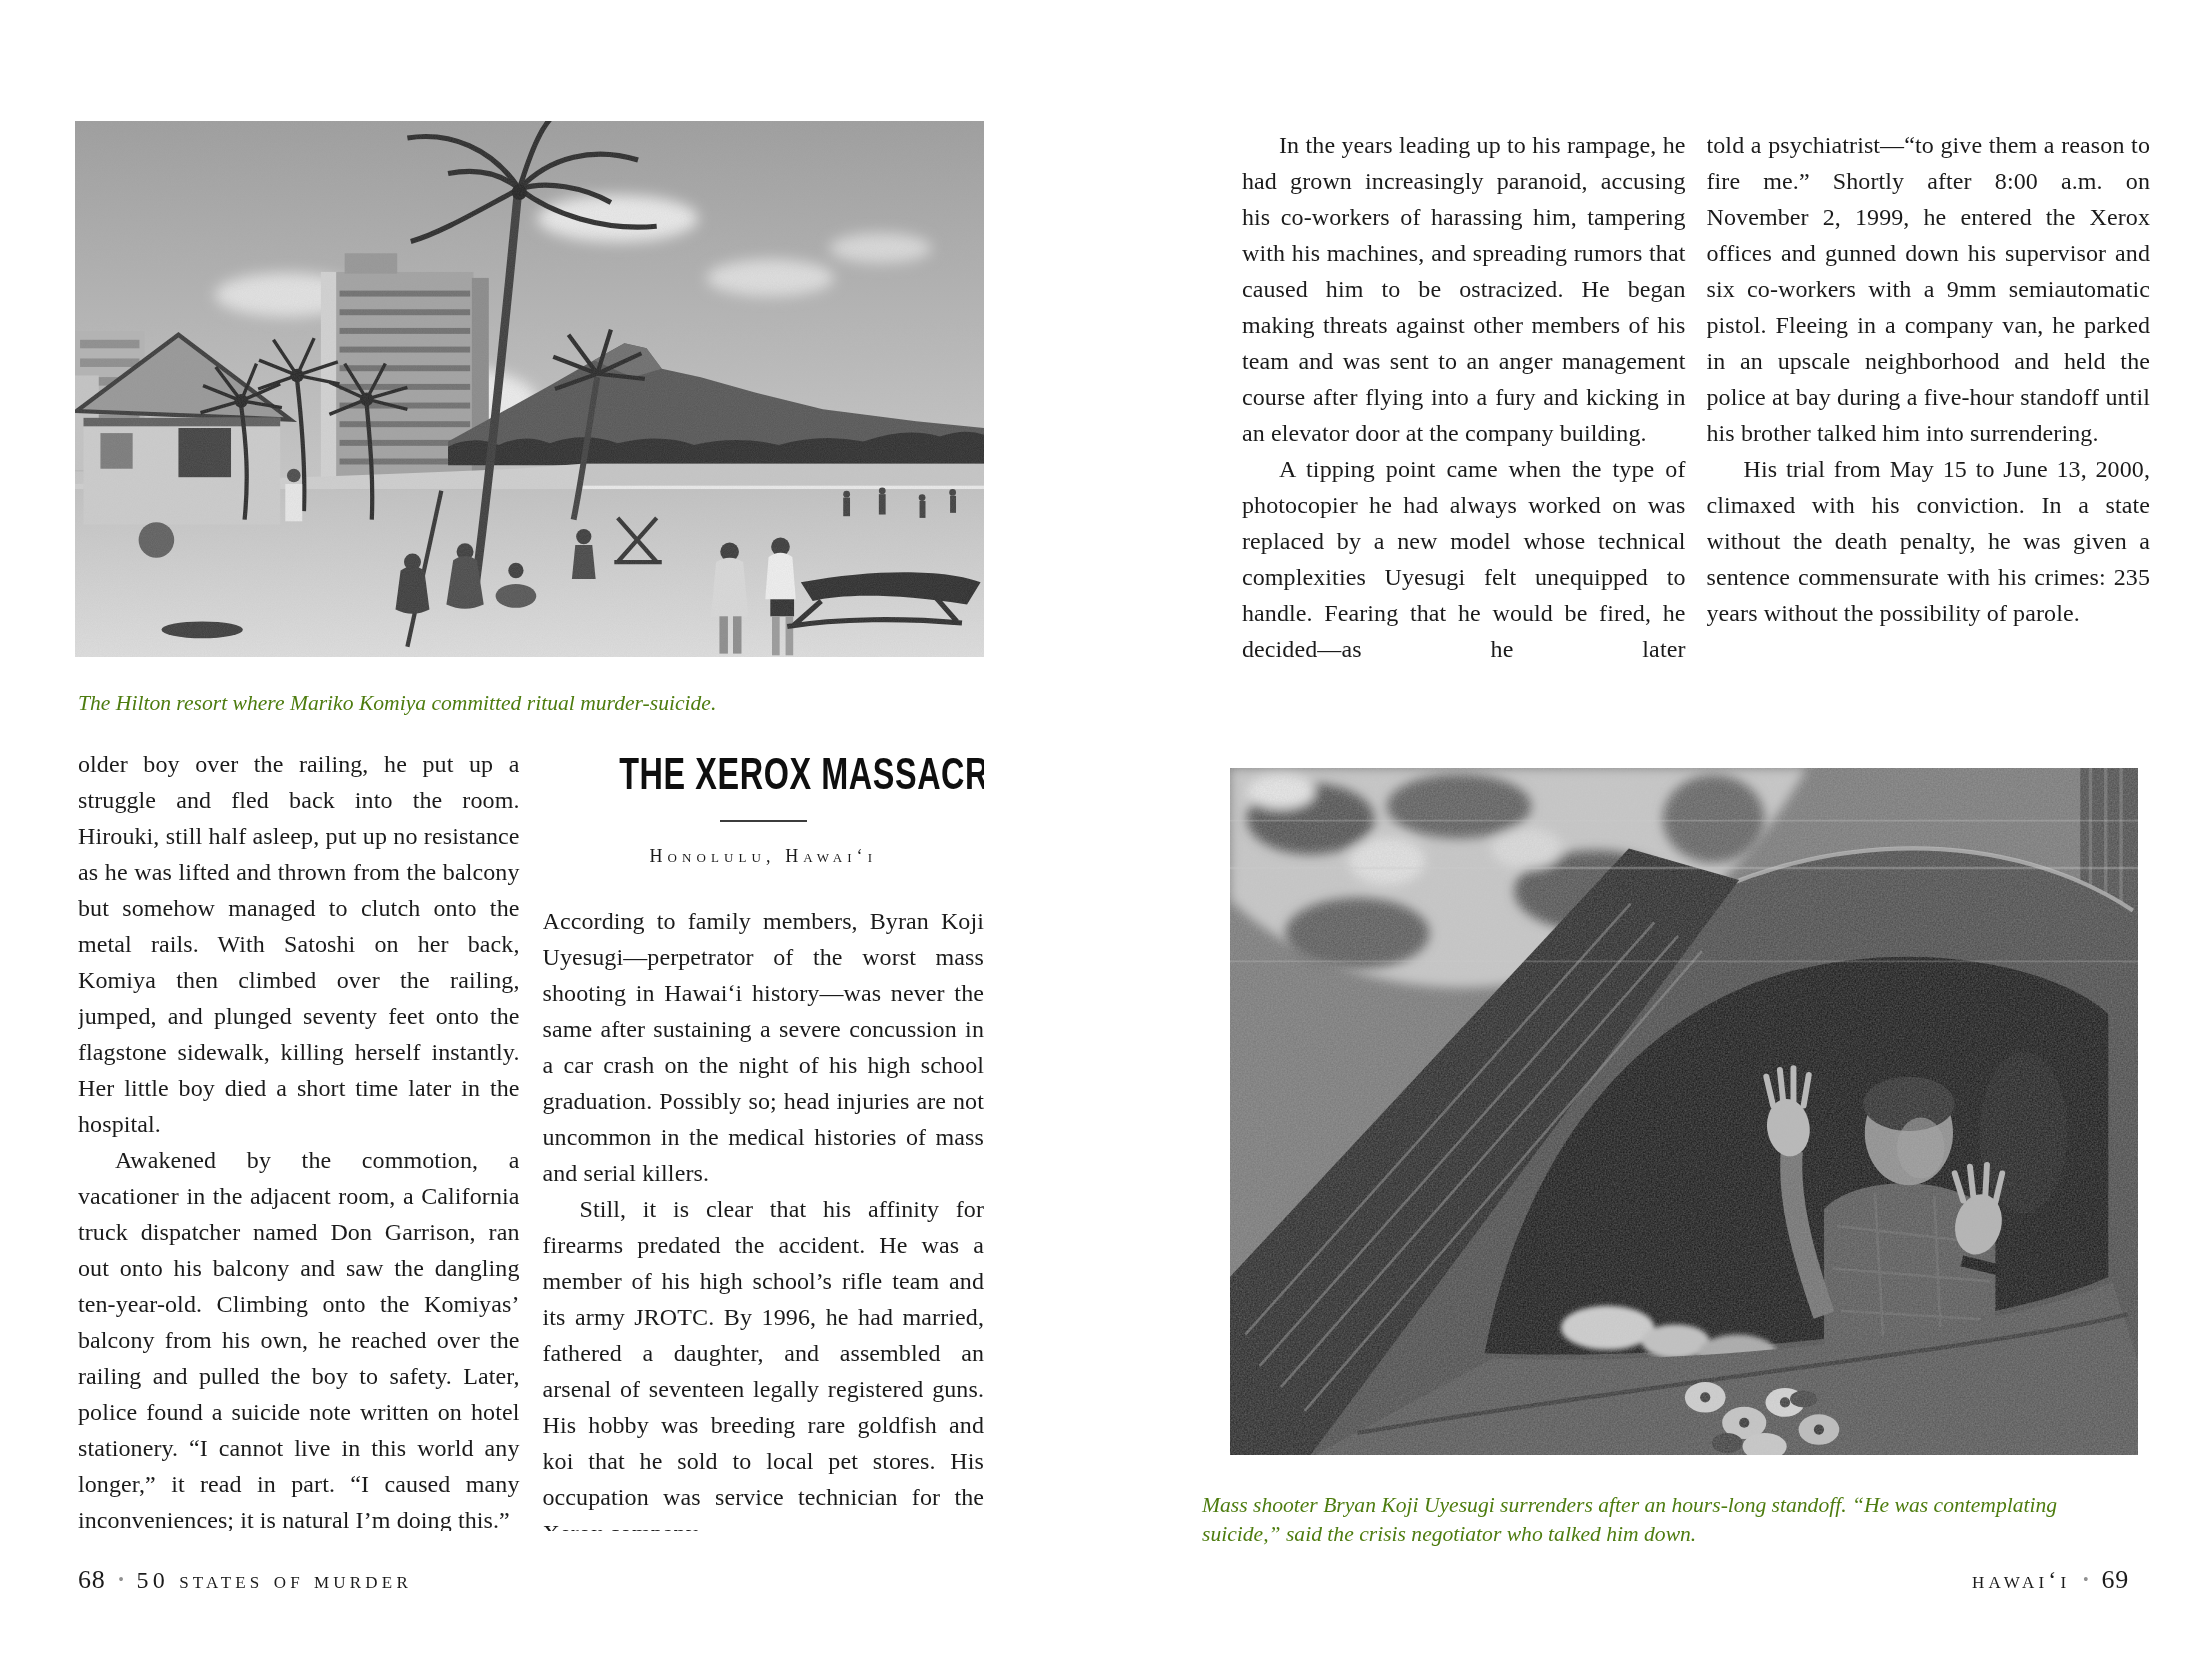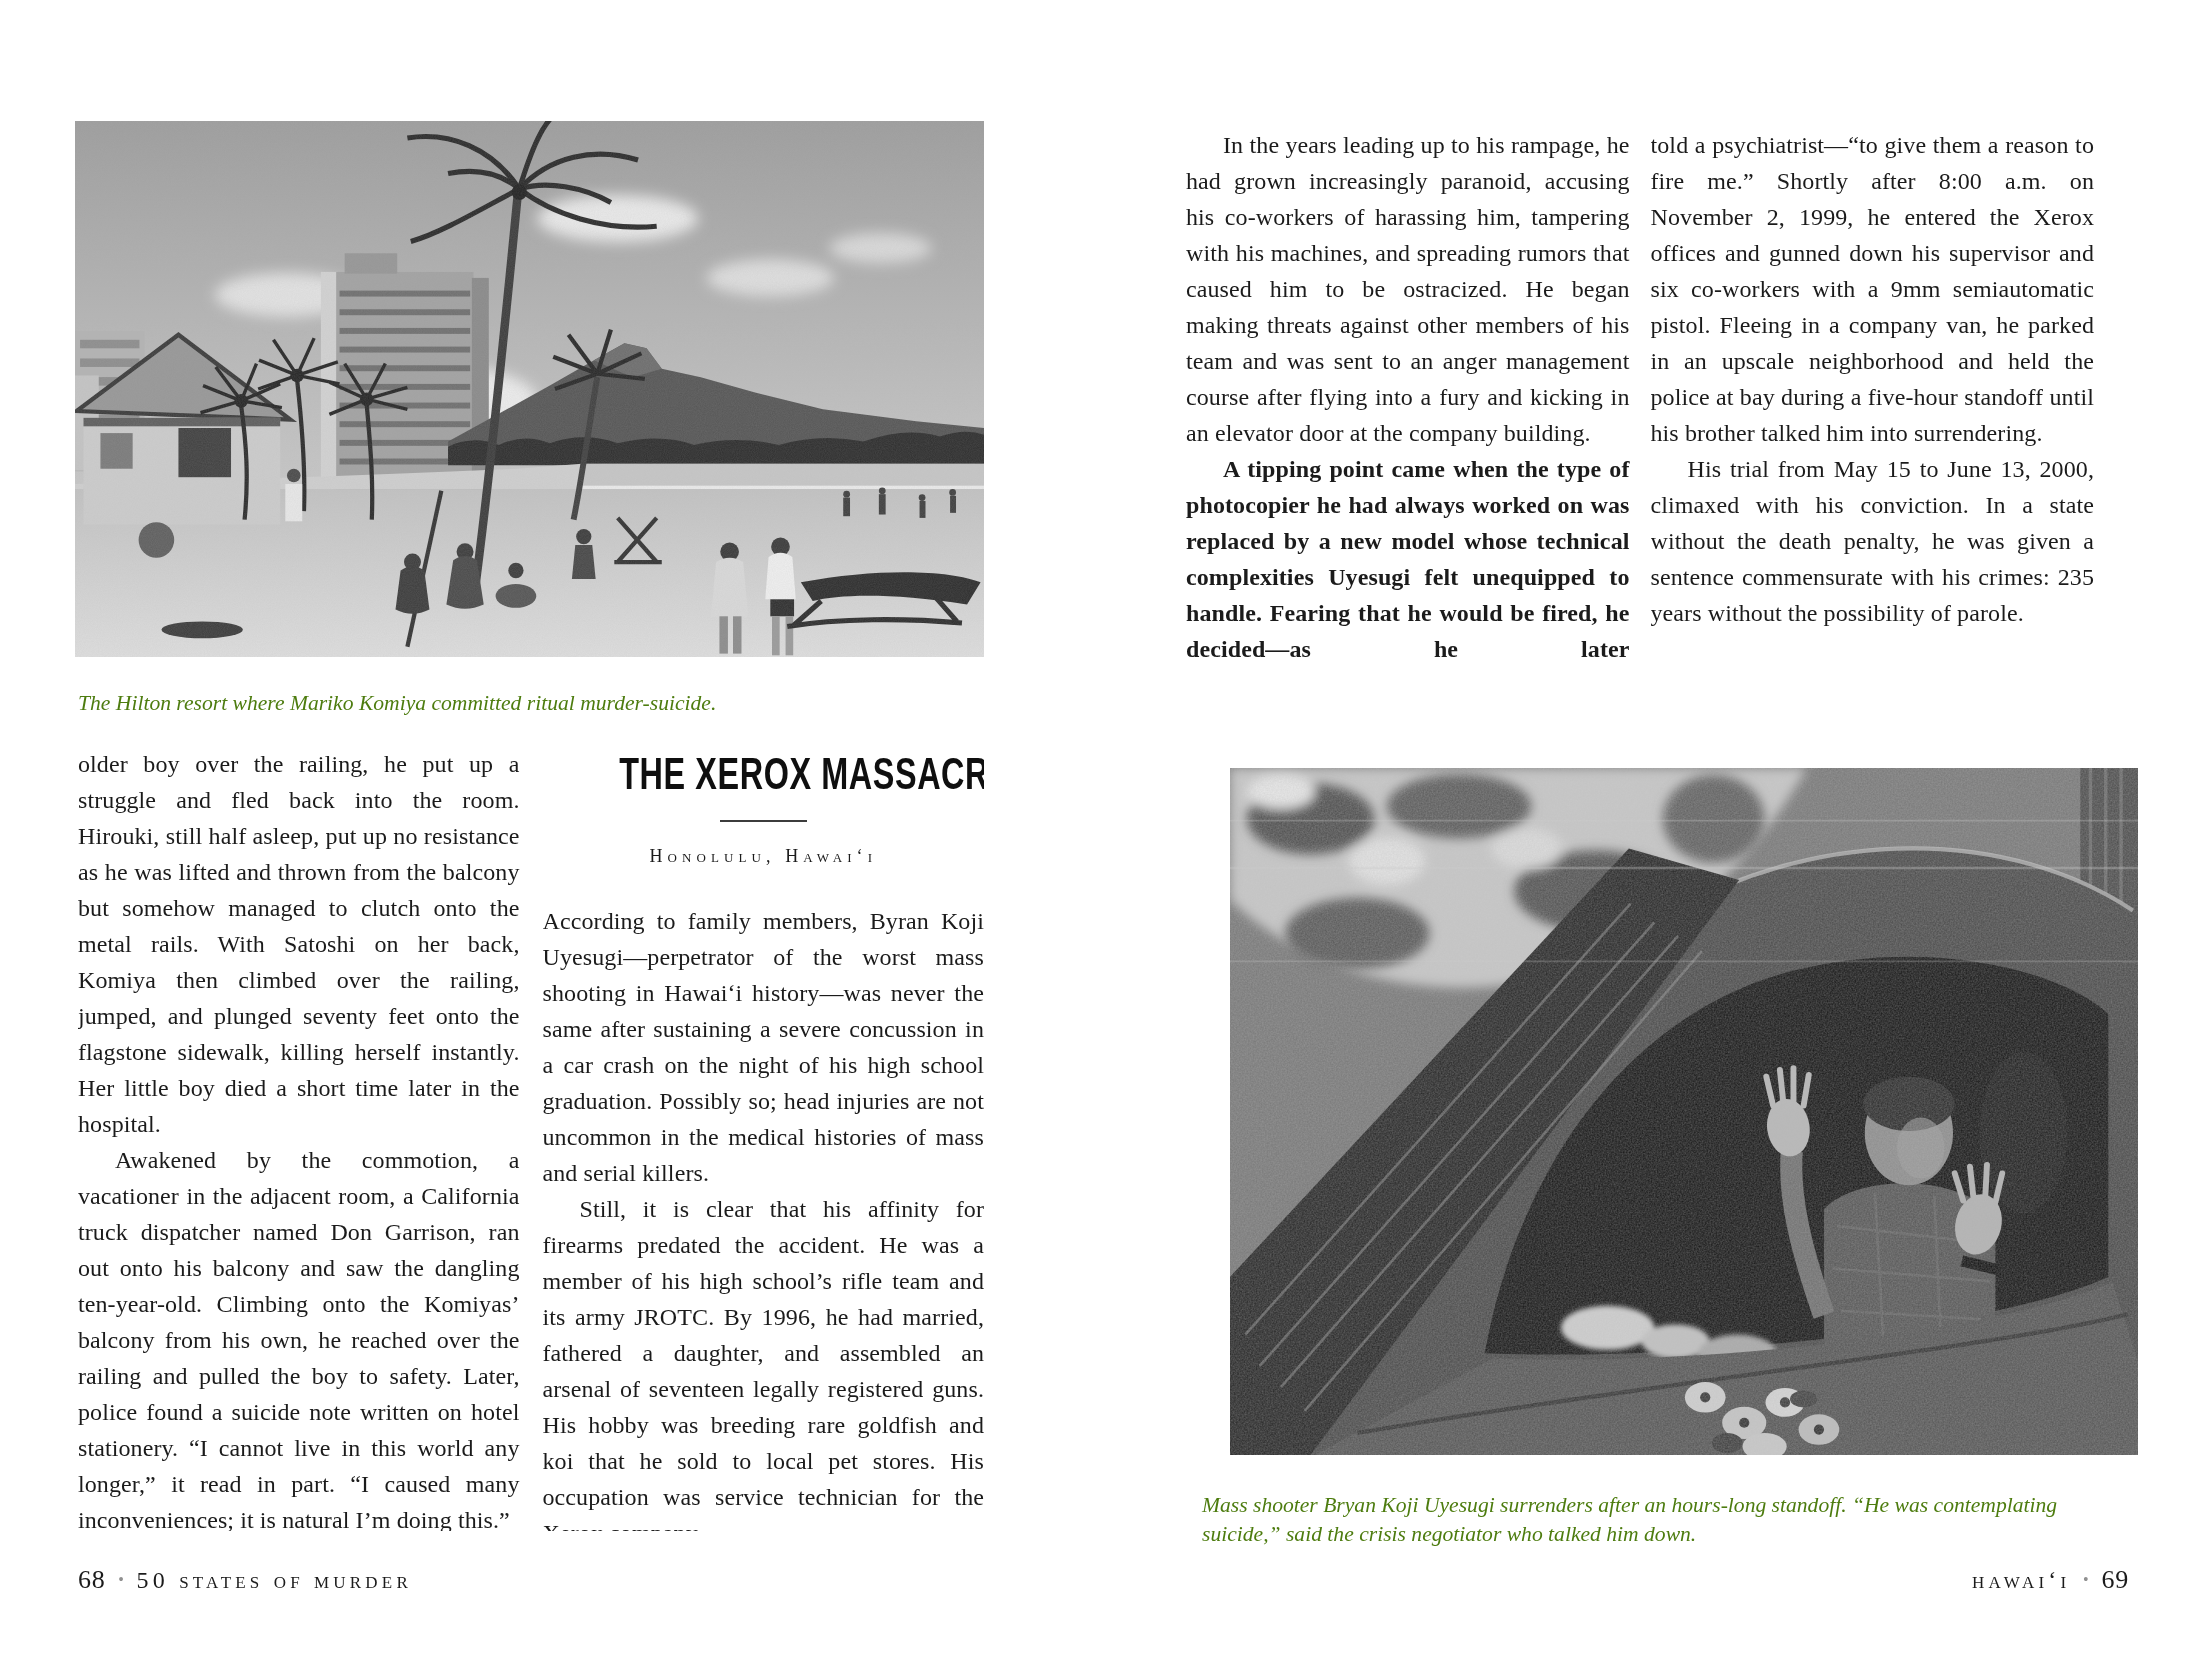--- a/index.html
+++ b/index.html
@@ -14,26 +14,26 @@
   .photo-right{left:1230px;top:768px;width:908px;height:687px;}
 
   
   .caption{position:absolute;font-style:italic;font-size:21.6px;line-height:29px;color:#4d7c0f;}
   .caption-left{left:78px;top:667px;width:906px;}
   .caption-right{left:1202px;top:1469px;width:904px;}
 
   
   .columns{position:absolute;display:flex;gap:41px;}
   .cols-left{left:78px;top:746px;width:906px;height:785px;gap:23px;}
-  .cols-right{left:1186px;top:127px;width:908px;height:585px;gap:21px;}
+  .cols-right{left:1242px;top:127px;width:908px;height:585px;gap:21px;}
   .col{flex:1 1 0;overflow:hidden;}
 
   .para{margin:0;font-size:24px;line-height:36px;text-align:justify;letter-spacing:0.1px;}
   .indent{text-indent:37px;}
-  .fill-last{text-align-last:justify;font-weight:bold;}
+  .fill-last{text-align-last:justify;}
 
   
   .article-header{text-align:center;margin:5.1px 0 29px;}
   .article-title{font-family:"Liberation Sans",sans-serif;font-weight:700;font-size:45px;
                  line-height:1;margin:0;display:inline-block;transform:scaleX(.72);
                  transform-origin:center;white-space:nowrap;letter-spacing:0.8px;color:#0f0f0f;}
   .title-rule{width:87px;height:1.7px;background:#3c3c3c;margin:24px auto 17px;}
   .subhead{font-variant:small-caps;letter-spacing:5.1px;font-size:18px;line-height:35px;color:#1b1b1b;}
 
   

